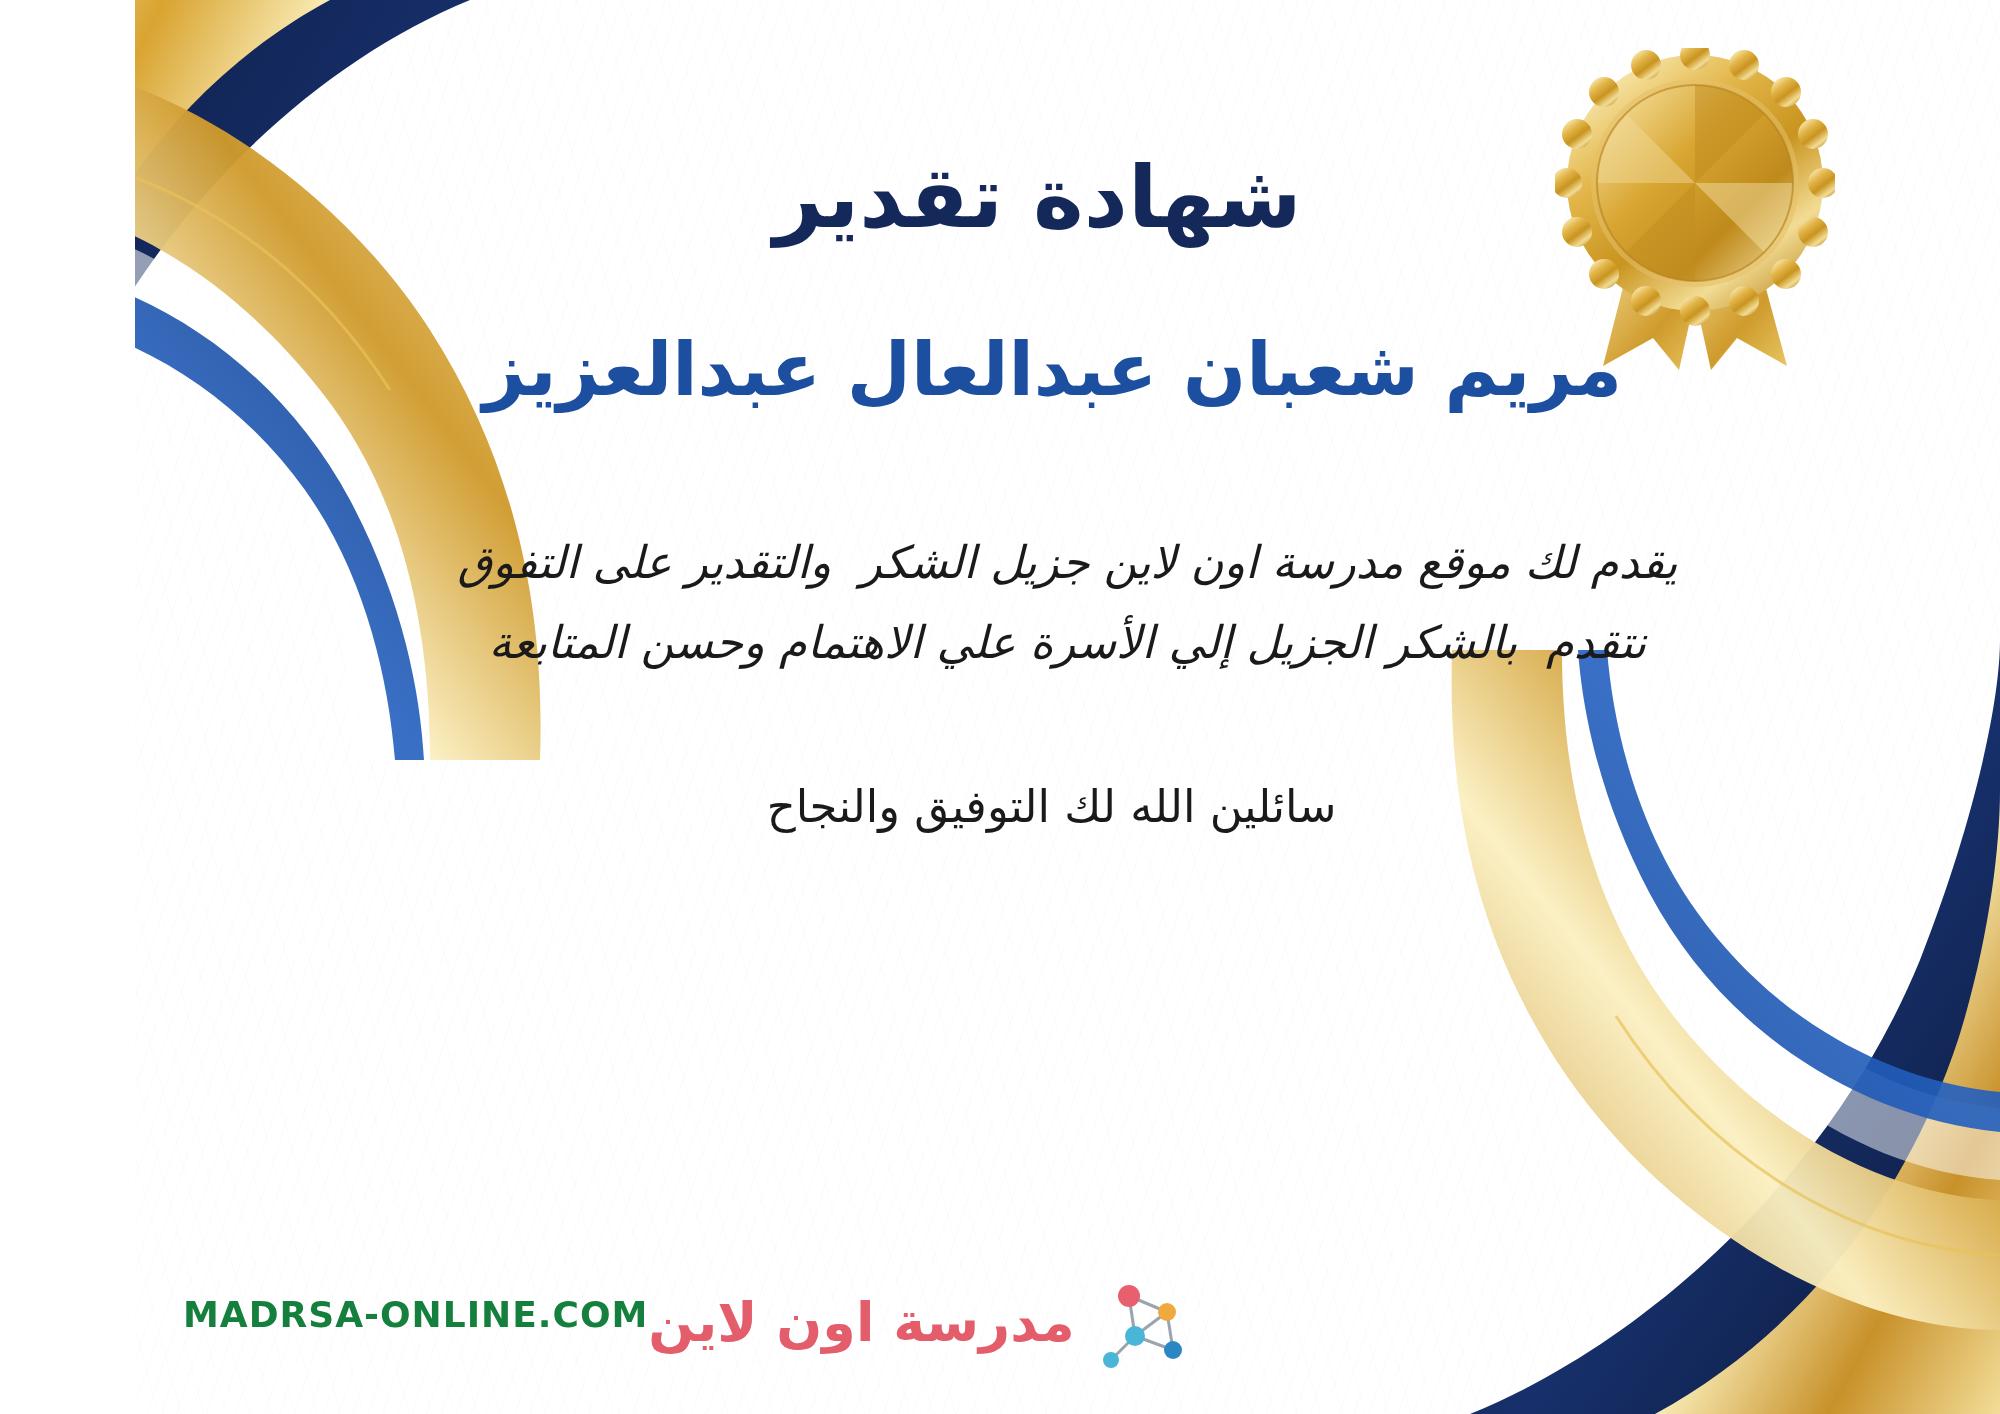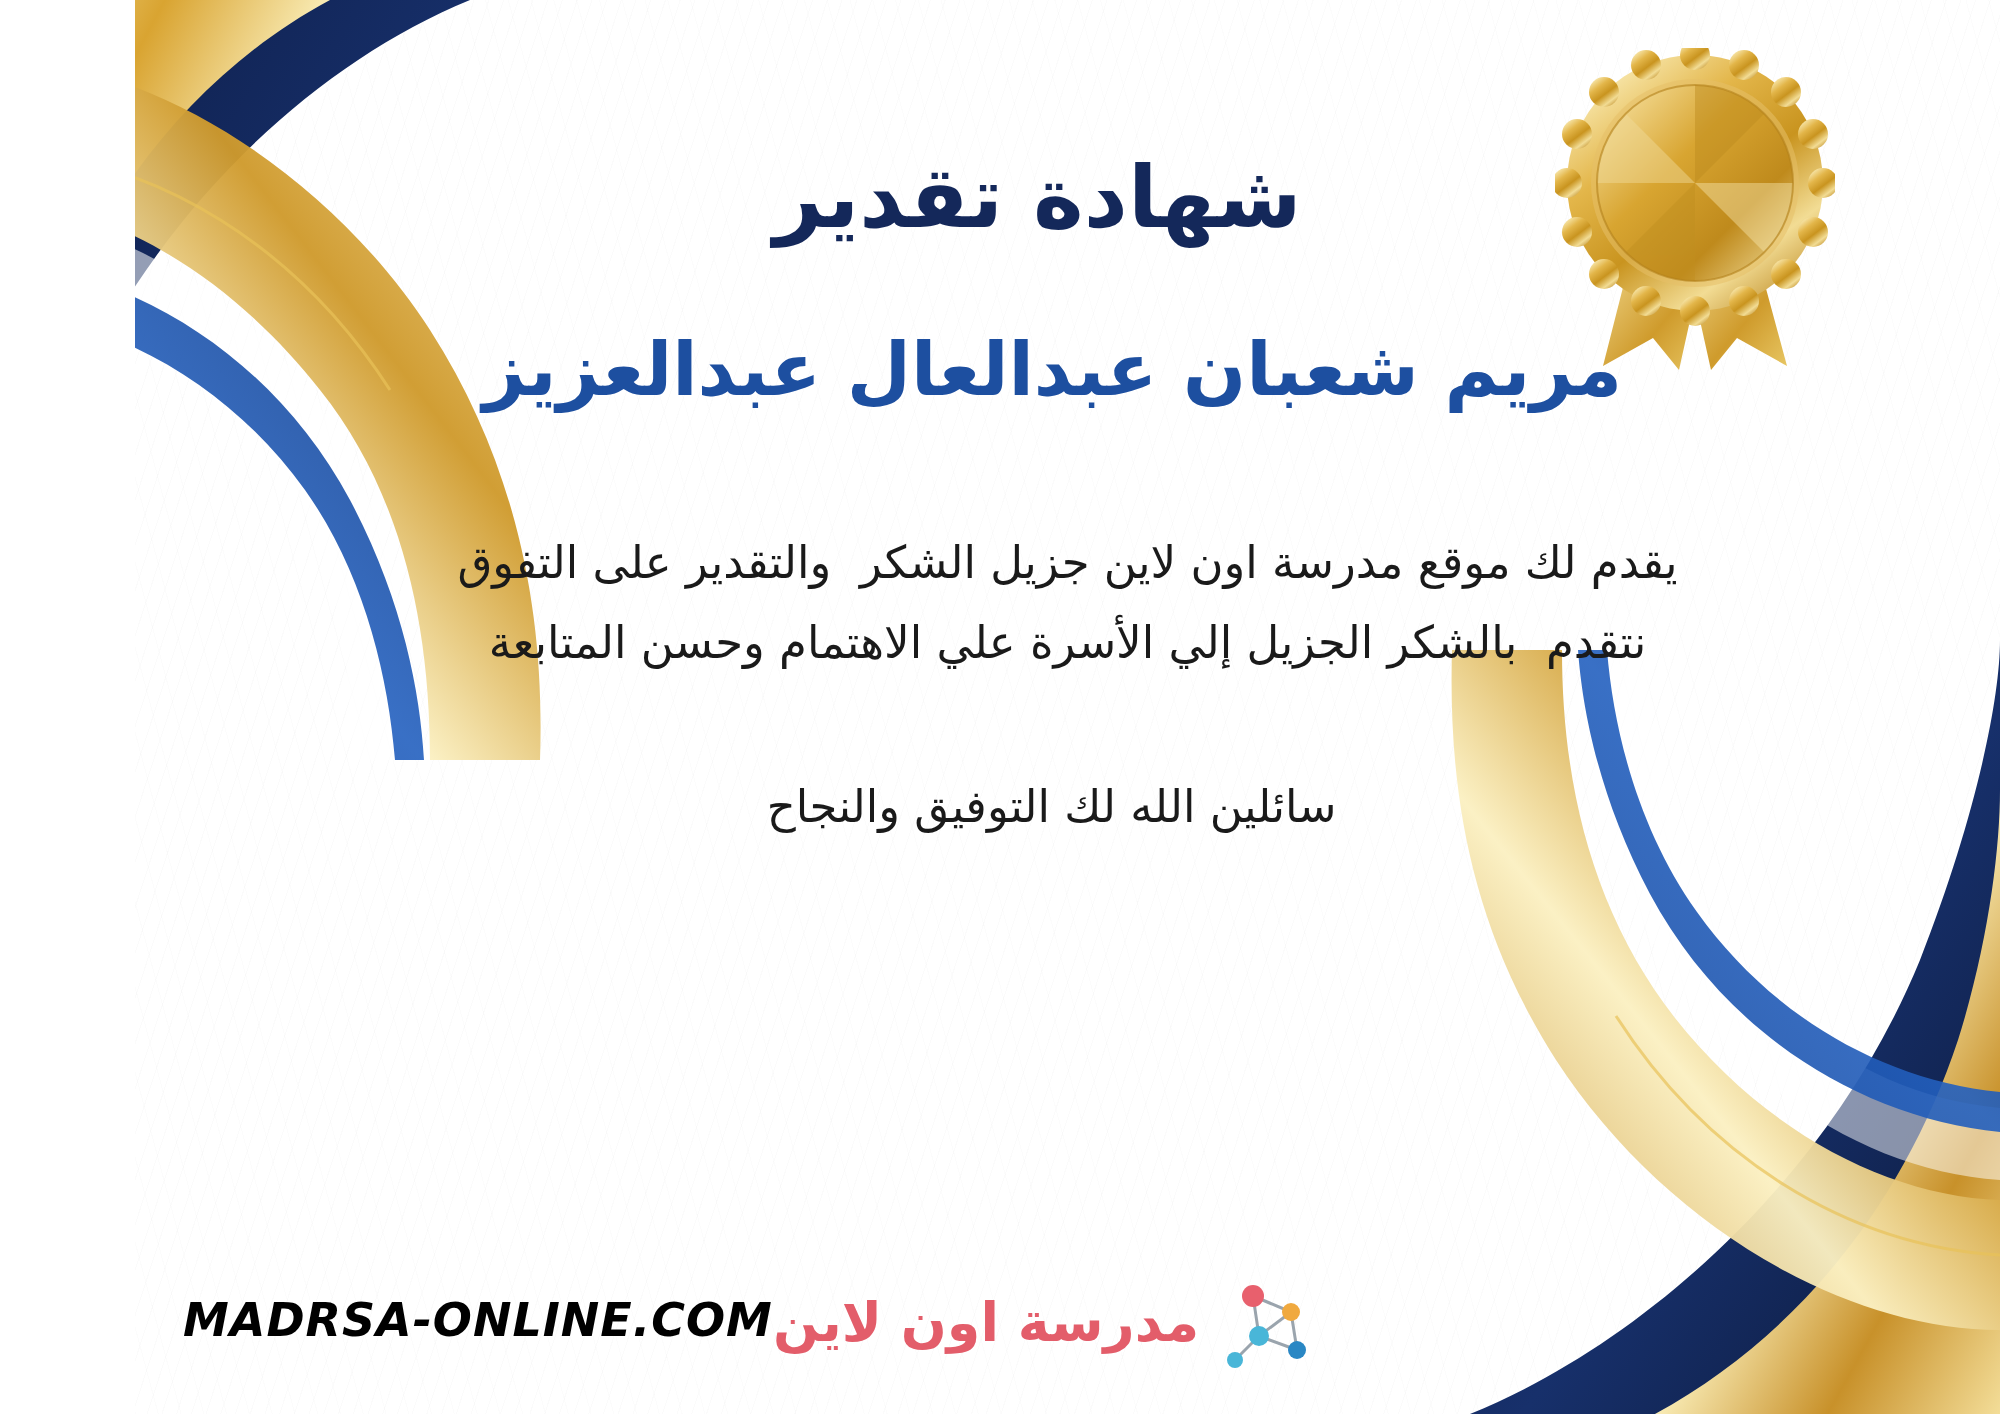--- a/index.html
+++ b/index.html
@@ -93,20 +93,21 @@
     width: 1520px;
     text-align: center;
     font-size: 45px;
     line-height: 1.78;
     color: #1a1a1a;
     font-weight: 500;
   }
   .body-text .line {
     display: block;
     white-space: pre-wrap;
+    font-style: italic;
   }
   .score {
     color: #1d4fa0;
     font-weight: bold;
     font-size: 56px;
     letter-spacing: 1px;
   }
 
   .closing {
     margin-top: 96px;
@@ -142,27 +143,26 @@
     align-items: flex-start;
   }
   .logo-ar {
     font-size: 54px;
     font-weight: bold;
     color: #e35d6a;
     line-height: 1.05;
     direction: rtl;
   }
   .logo-en {
-    font-size: 46px;
-    font-weight: bold;
-    color: #000000;
+    font-size: 36px;
+    font-weight: bold;
+    color: #15803d;
     letter-spacing: 1px;
     line-height: 1.1;
     direction: ltr;
-    font-style: italic;
   }
   .logo-mark {
     width: 110px;
     height: 110px;
     flex: 0 0 auto;
   }
 </style>
 </head>
 <body>
 

